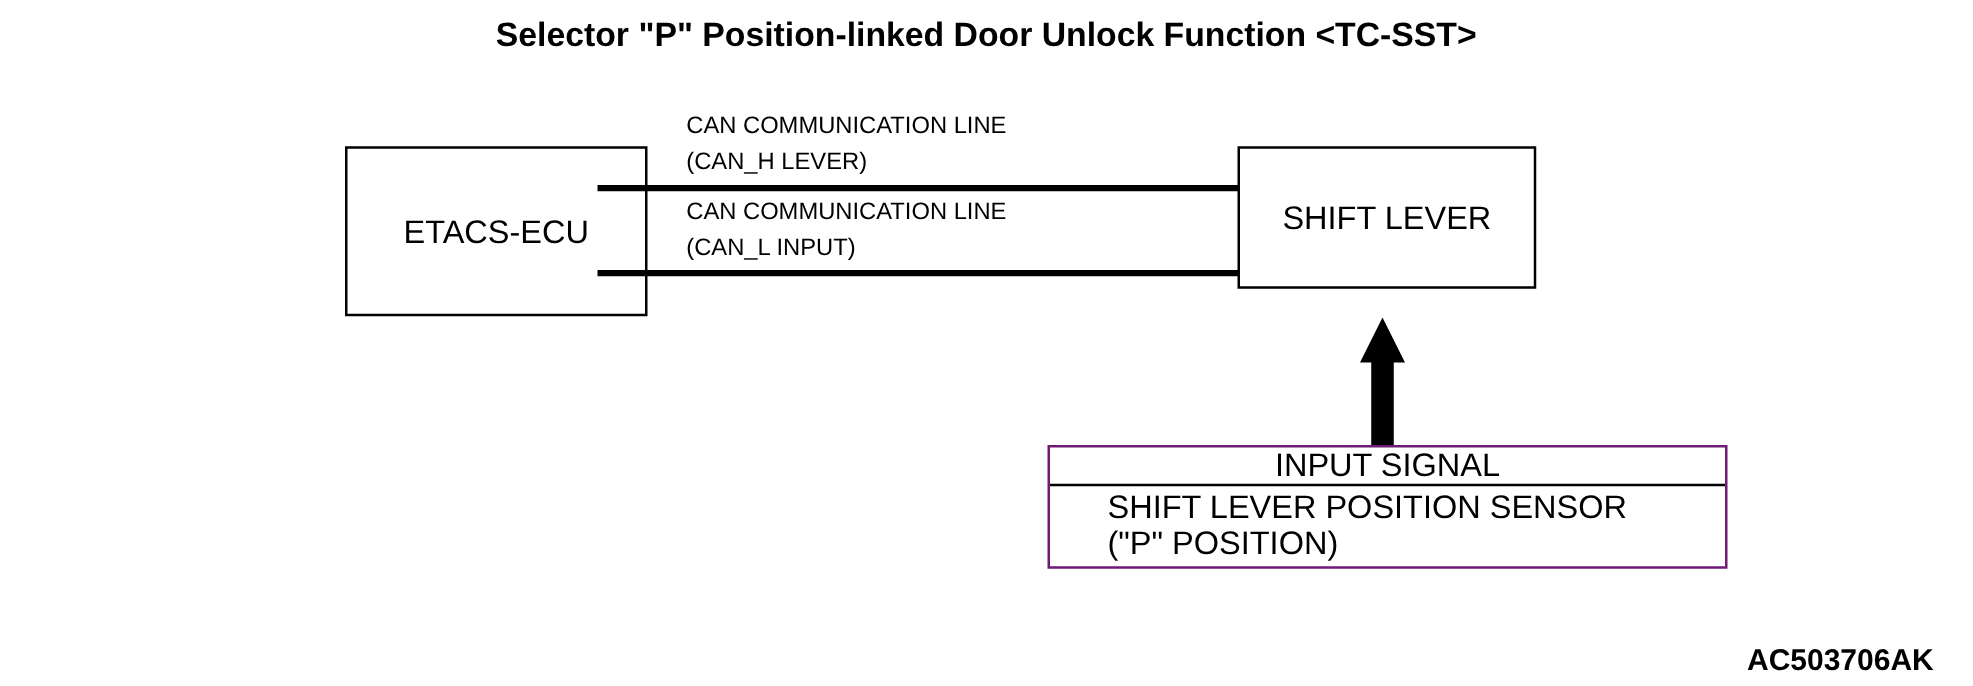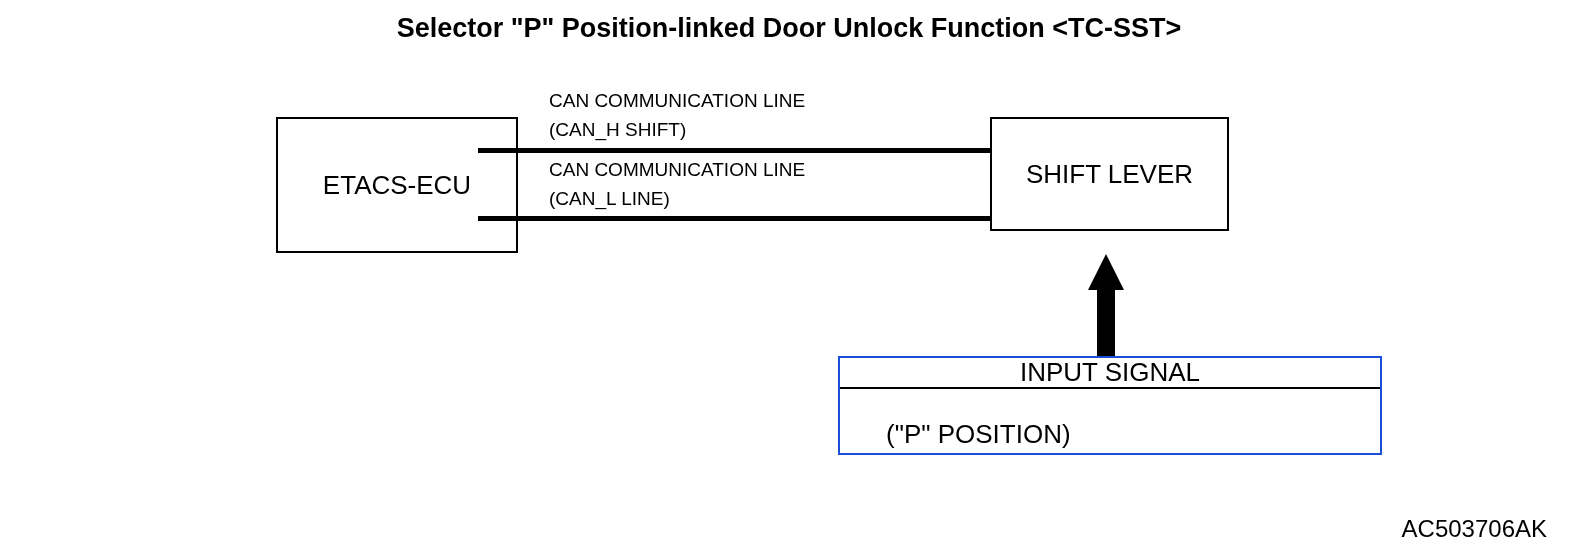--- a/index.html
+++ b/index.html
@@ -49,21 +49,21 @@
     font-size: 19px;
     line-height: 29px;
     white-space: pre-line;
   }
   .can-h-label { top: 86px; }
   .can-l-label { top: 155px; }
   .input-box {
     position: absolute;
     left: 838px; top: 356px;
     width: 544px; height: 99px;
-    border: 2px solid #1d4ed8;
+    border: 2px solid #701a75;
     background: #ffffff;
     box-sizing: border-box;
   }
   .input-header {
     height: 31px;
     border-bottom: 2px solid #000000;
     display: flex;
     align-items: center;
     justify-content: center;
     font-size: 26px;
@@ -86,48 +86,48 @@
     width: 0; height: 0;
     border-left: 18px solid transparent;
     border-right: 18px solid transparent;
     border-bottom: 36px solid #000000;
   }
   .figure-code {
     position: absolute;
     top: 515px;
     right: 31px;
     font-size: 24px;
-    font-weight: normal;
+    font-weight: bold;
   }
 </style>
 </head>
 <body>
 
 <div class="stage">
 
   <div class="title">Selector "P" Position-linked Door Unlock Function &lt;TC-SST&gt;</div>
 
   <div class="node-box etacs-box">
     <span>ETACS-ECU</span>
   </div>
 
   <div class="node-box shift-box">
     <span>SHIFT LEVER</span>
   </div>
 
   <div class="can-line can-h-line"></div>
   <div class="can-line can-l-line"></div>
 
-  <div class="can-label can-h-label"><span>CAN COMMUNICATION LINE</span><br><span>(CAN_H SHIFT)</span></div>
+  <div class="can-label can-h-label"><span>CAN COMMUNICATION LINE</span><br><span>(CAN_H LEVER)</span></div>
 
-  <div class="can-label can-l-label"><span>CAN COMMUNICATION LINE</span><br><span>(CAN_L LINE)</span></div>
+  <div class="can-label can-l-label"><span>CAN COMMUNICATION LINE</span><br><span>(CAN_L INPUT)</span></div>
 
   <div class="arrow-shaft"></div>
   <div class="arrow-head"></div>
 
   <div class="input-box">
     <div class="input-header">INPUT SIGNAL</div>
-    <div class="input-body"><br><span>("P" POSITION)</span></div>
+    <div class="input-body"><span>SHIFT LEVER POSITION SENSOR</span><br><span>("P" POSITION)</span></div>
   </div>
 
   <div class="figure-code">AC503706AK</div>
 
 </div>
 
 </body></html>

